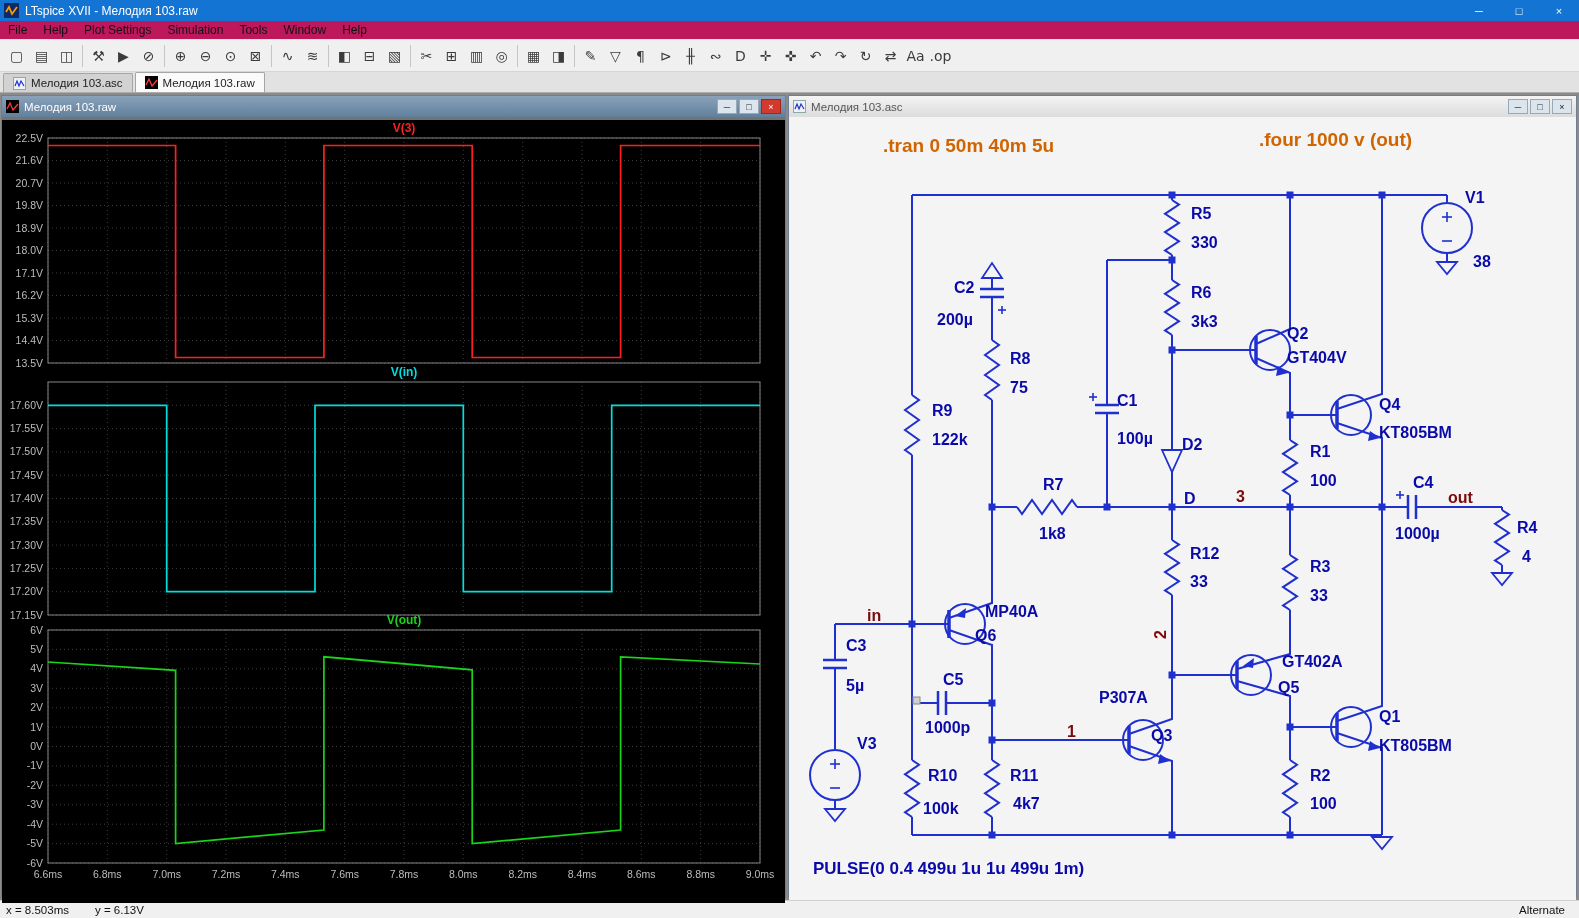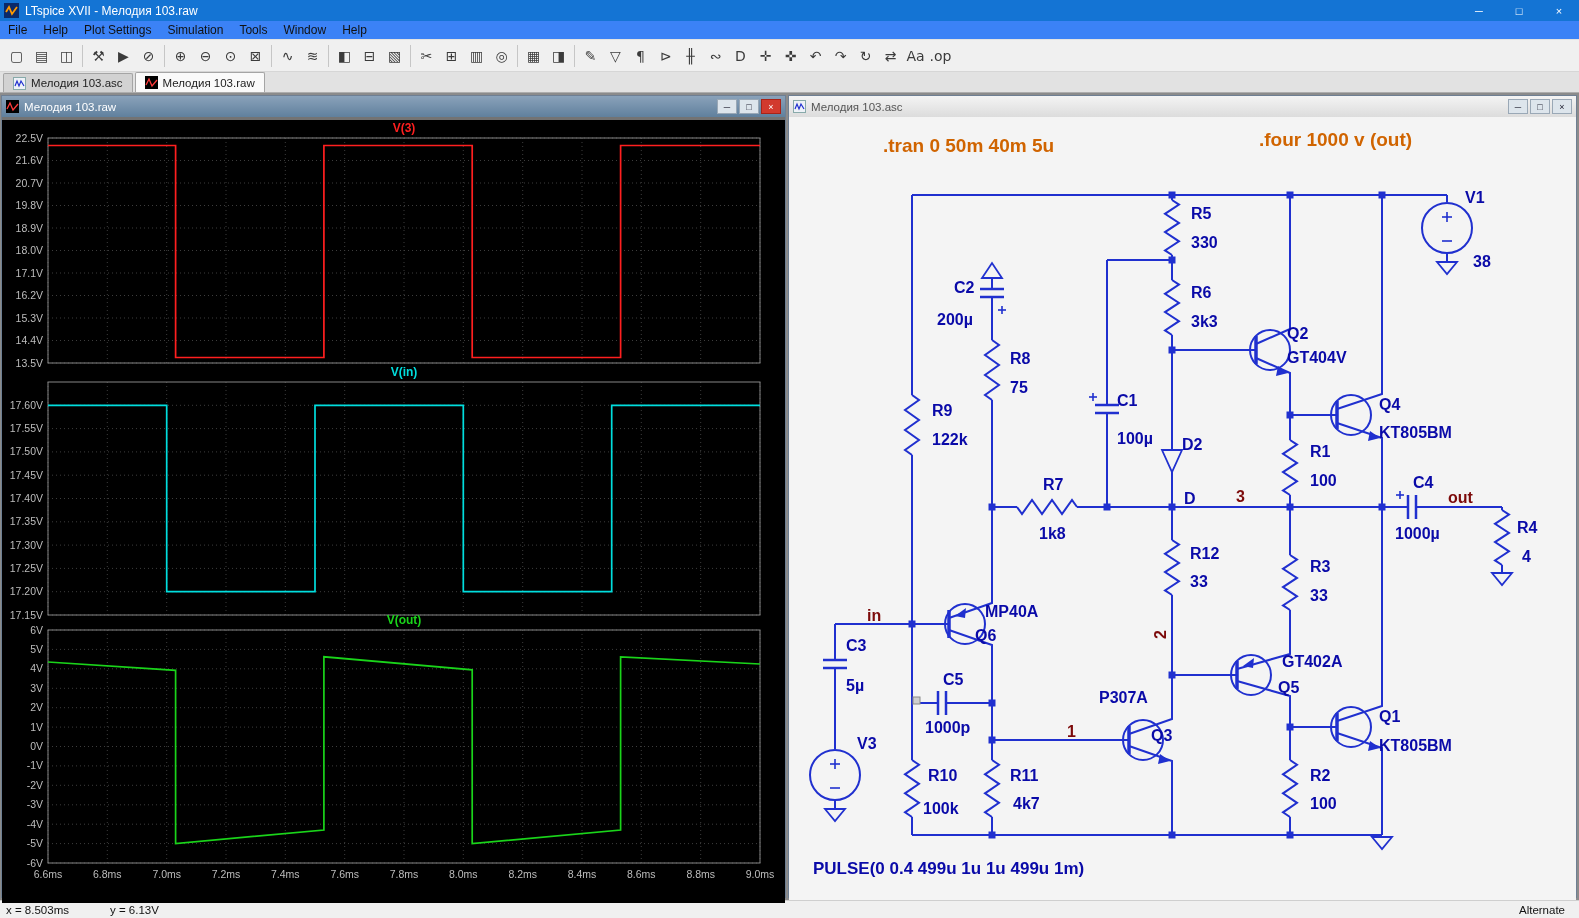--- a/index.html
+++ b/index.html
@@ -6,21 +6,21 @@
   html,body { width:1579px; height:918px; overflow:hidden; }
   body { font-family:"Liberation Sans", sans-serif; background:#8b8b8b; font-size:12px; }
 
   
   .titlebar { height:21px; background:var(--titlebar,#1474d4); color:#fff; display:flex; align-items:center;justify-content:center; }
   .app-icon { width:15px; height:15px; margin:0 6px 0 4px; flex:0 0 auto; }
   .titlebar-title { font-size:12px; }
   .titlebar-buttons { margin-left:auto; display:flex; height:100%; }
   .tb-btn { width:40px; height:100%; display:flex; align-items:center; justify-content:center; font-size:11px; color:#fff; }
 
-  .menubar { height:19px; background:#3b82f6; display:flex; align-items:center; color:#111; border-bottom:1px solid #e3e3e3; }
+  .menubar { height:19px; background:#be185d; display:flex; align-items:center; color:#111; border-bottom:1px solid #e3e3e3; }
   .menu-item { padding:2px 8px; font-size:12px; }
 
   .toolbar { height:32px; background:#f0f0f0; display:flex; align-items:center; padding:0 4px; border-bottom:1px solid #d6d6d6; font-family:"DejaVu Sans", sans-serif; }
   .tool-btn { width:25px; height:26px; display:flex; align-items:center; justify-content:center; font-size:14px; color:#3b3b3b; border:1px solid transparent; border-radius:2px; }
   .tool-sep { width:1px; height:22px; background:#c6c6c6; margin:0 3px; flex:0 0 auto; }
 
   .tabbar { height:21px; background:#e2e2e2; display:flex; align-items:flex-end; padding-left:3px; border-bottom:1px solid #adadad; }
   .tab { height:19px; display:flex; align-items:center; gap:5px; padding:0 9px; font-size:11.5px; color:#222;
          background:#d2d2d2; border:1px solid #a5a5a5; border-bottom:none; margin-right:2px; border-radius:2px 2px 0 0; }
   .tab.active { background:#fafafa; height:20px; }
@@ -55,21 +55,21 @@
   .mark { stroke:var(--wire,#2030cf); stroke-width:1.6; fill:none; }
   .oline{ stroke:var(--wire,#2030cf); stroke-width:1.8; fill:none; }
   .jsq  { fill:var(--wire,#2030cf); }
   .arrw { fill:var(--wire,#2030cf); }
   .st-nm   { fill:var(--nmtext,#0a0aa8); font-size:16px; font-weight:600; font-family:"Liberation Sans", sans-serif; }
   .st-net  { fill:var(--nettext,#7c0a0a); font-size:16px; font-weight:700; font-family:"Liberation Sans", sans-serif; }
   .st-dir  { fill:var(--dirtext,#d06400); font-size:19px; font-weight:700; font-family:"Liberation Sans", sans-serif; }
   .st-pulse{ fill:var(--nmtext,#0a0aa8); font-size:17px; font-weight:700; font-family:"Liberation Sans", sans-serif; }
 
   .statusbar { height:18px; background:#f0f0f0; border-top:1px solid #cfcfcf; display:flex; align-items:center; font-size:11.5px; color:#111; padding:0 6px; }
-  .status-left { display:flex; gap:41px;align-items:center; }
+  .status-left { display:flex; gap:26px;align-items:center; }
   .status-right { margin-left:auto; padding-right:8px; }
 </style>
 </head>
 <body>
 
 <div class="titlebar">
   <svg class="app-icon" viewBox="0 0 15 15">
     <rect x="0" y="0" width="15" height="15" fill="#0a2a6a"></rect>
     <polyline points="2,9 5,4 8,11 13,4" stroke="#ff9a00" stroke-width="1.8" fill="none"></polyline>
   </svg>

